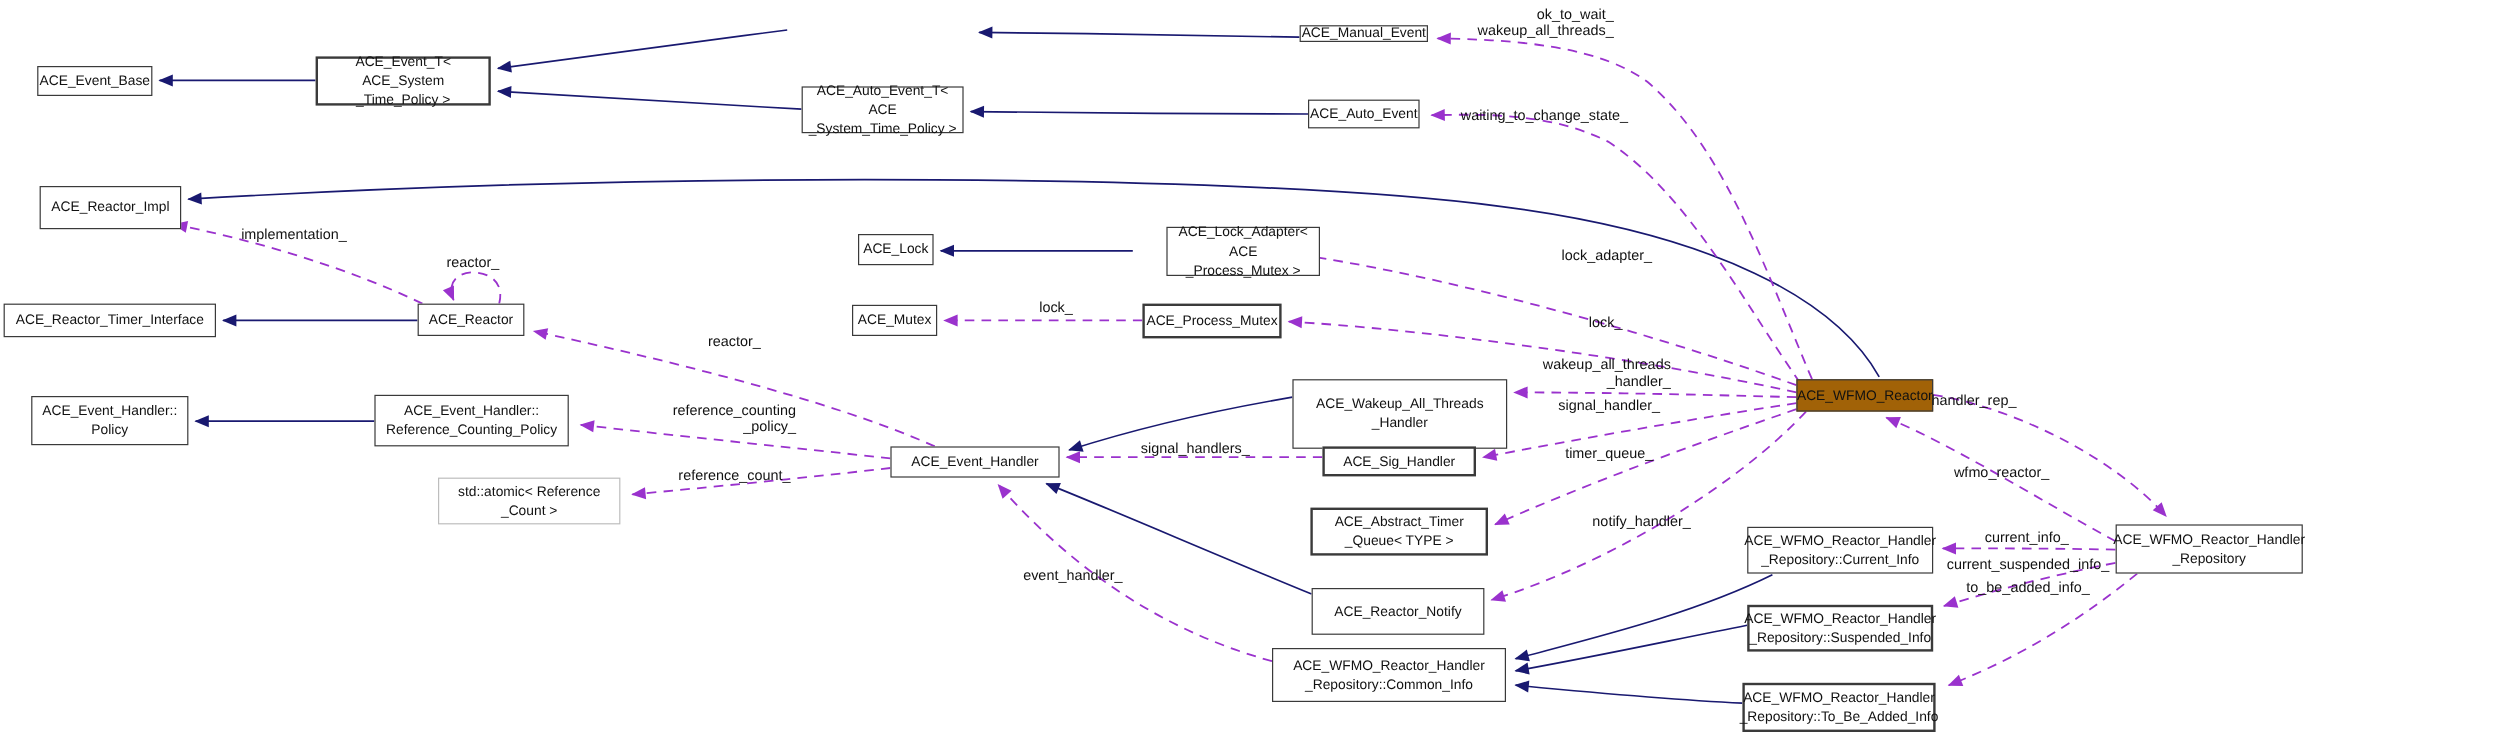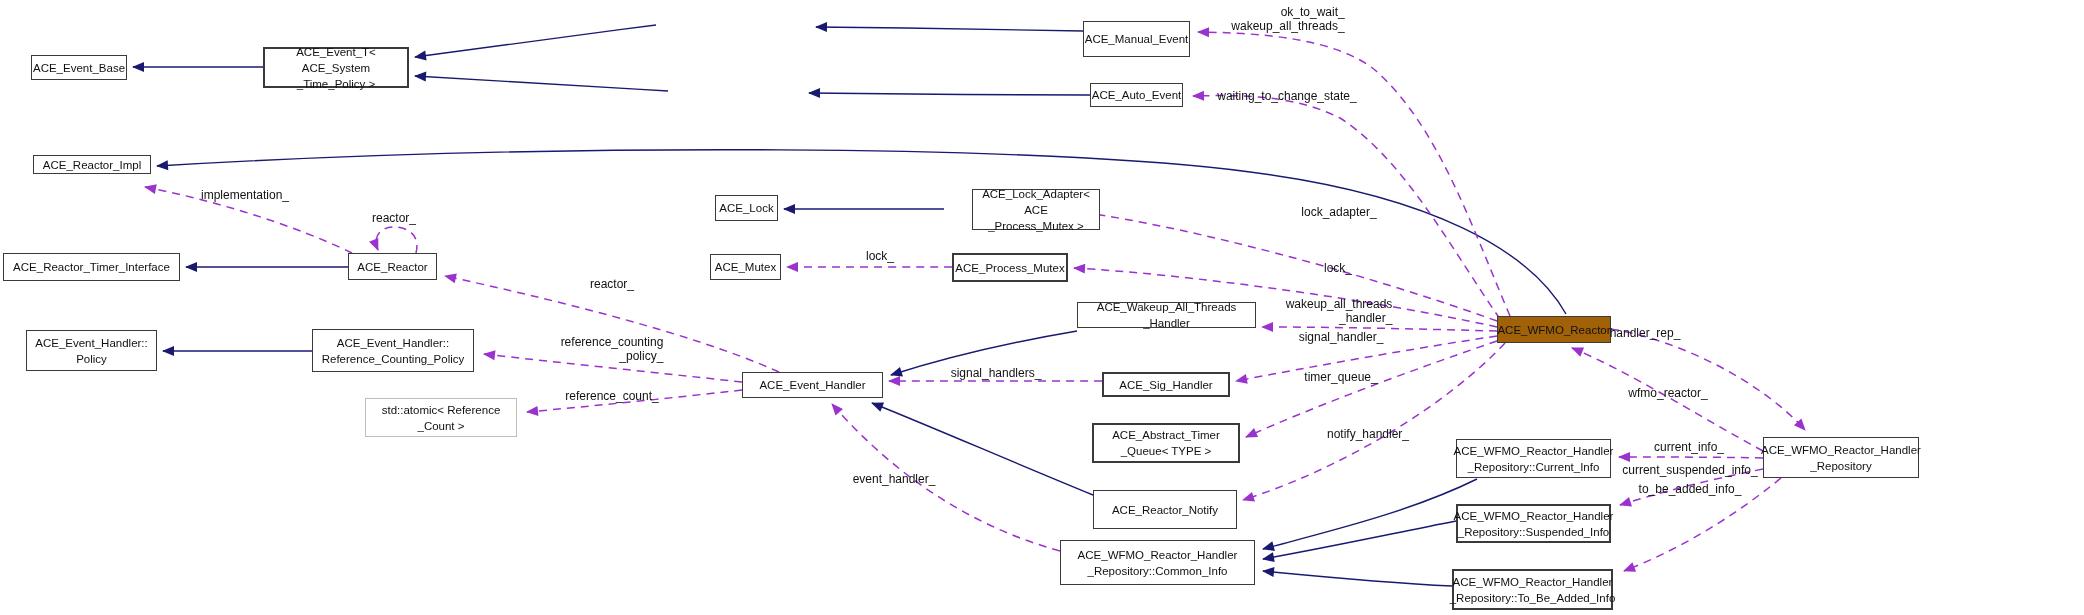--- a/index.html
+++ b/index.html
@@ -74,38 +74,40 @@
     <path class="use" marker-end="url(#mp)" d="M1611,329 C1680,340 1762,382 1805,430"></path>
     <path class="use" marker-end="url(#mp)" d="M1763,451 C1700,417 1630,372 1572,348"></path>
     <path class="use" marker-end="url(#mp)" d="M1763,458 C1713,457 1666,457 1619,457"></path>
     <path class="use" marker-end="url(#mp)" d="M1763,469 C1703,481 1662,492 1620,505"></path>
     <path class="use" marker-end="url(#mp)" d="M1781,478 C1732,518 1680,549 1624,571"></path>
   </svg>
 
   <div class="node" style="left:31px;top:55px;width:96px;height:25px">ACE_Event_Base</div>
   <div class="node b2" style="left:263px;top:47px;width:146px;height:41px">ACE_Event_T&lt; ACE_System
 _Time_Policy &gt;</div>
-  <div class="node" style="left:1083px;top:21px;width:107px;height:36px">ACE_Manual_Event</div>
+  <div class="node" style="left:668px;top:72px;width:135px;height:39px">ACE_Auto_Event_T&lt; ACE
+_System_Time_Policy &gt;</div>
+  <div class="node" style="left:1083px;top:21px;width:107px;height:14px">ACE_Manual_Event</div>
   <div class="node" style="left:1090px;top:83px;width:93px;height:24px">ACE_Auto_Event</div>
-  <div class="node" style="left:33px;top:155px;width:118px;height:19px">ACE_Reactor_Impl</div>
+  <div class="node" style="left:33px;top:155px;width:118px;height:36px">ACE_Reactor_Impl</div>
   <div class="node" style="left:3px;top:253px;width:177px;height:28px">ACE_Reactor_Timer_Interface</div>
   <div class="node" style="left:348px;top:253px;width:89px;height:27px">ACE_Reactor</div>
   <div class="node" style="left:26px;top:330px;width:131px;height:41px">ACE_Event_Handler::
 Policy</div>
   <div class="node" style="left:312px;top:329px;width:162px;height:43px">ACE_Event_Handler::
 Reference_Counting_Policy</div>
   <div class="node ext" style="left:365px;top:398px;width:152px;height:39px">std::atomic&lt; Reference
 _Count &gt;</div>
   <div class="node" style="left:715px;top:195px;width:63px;height:26px">ACE_Lock</div>
   <div class="node" style="left:972px;top:189px;width:128px;height:41px">ACE_Lock_Adapter&lt; ACE
 _Process_Mutex &gt;</div>
   <div class="node" style="left:710px;top:254px;width:71px;height:26px">ACE_Mutex</div>
   <div class="node b2" style="left:952px;top:253px;width:116px;height:29px">ACE_Process_Mutex</div>
   <div class="node" style="left:742px;top:372px;width:141px;height:26px">ACE_Event_Handler</div>
-  <div class="node" style="left:1077px;top:302px;width:179px;height:26px">ACE_Wakeup_All_Threads
+  <div class="node" style="left:1077px;top:316px;width:179px;height:58px">ACE_Wakeup_All_Threads
 _Handler</div>
   <div class="node b2" style="left:1102px;top:372px;width:128px;height:25px">ACE_Sig_Handler</div>
   <div class="node b2" style="left:1092px;top:423px;width:148px;height:40px">ACE_Abstract_Timer
 _Queue&lt; TYPE &gt;</div>
   <div class="node" style="left:1093px;top:490px;width:144px;height:39px">ACE_Reactor_Notify</div>
   <div class="node current" style="left:1497px;top:316px;width:114px;height:27px">ACE_WFMO_Reactor</div>
   <div class="node" style="left:1060px;top:540px;width:195px;height:45px">ACE_WFMO_Reactor_Handler
 _Repository::Common_Info</div>
   <div class="node" style="left:1456px;top:439px;width:155px;height:39px">ACE_WFMO_Reactor_Handler
 _Repository::Current_Info</div>

